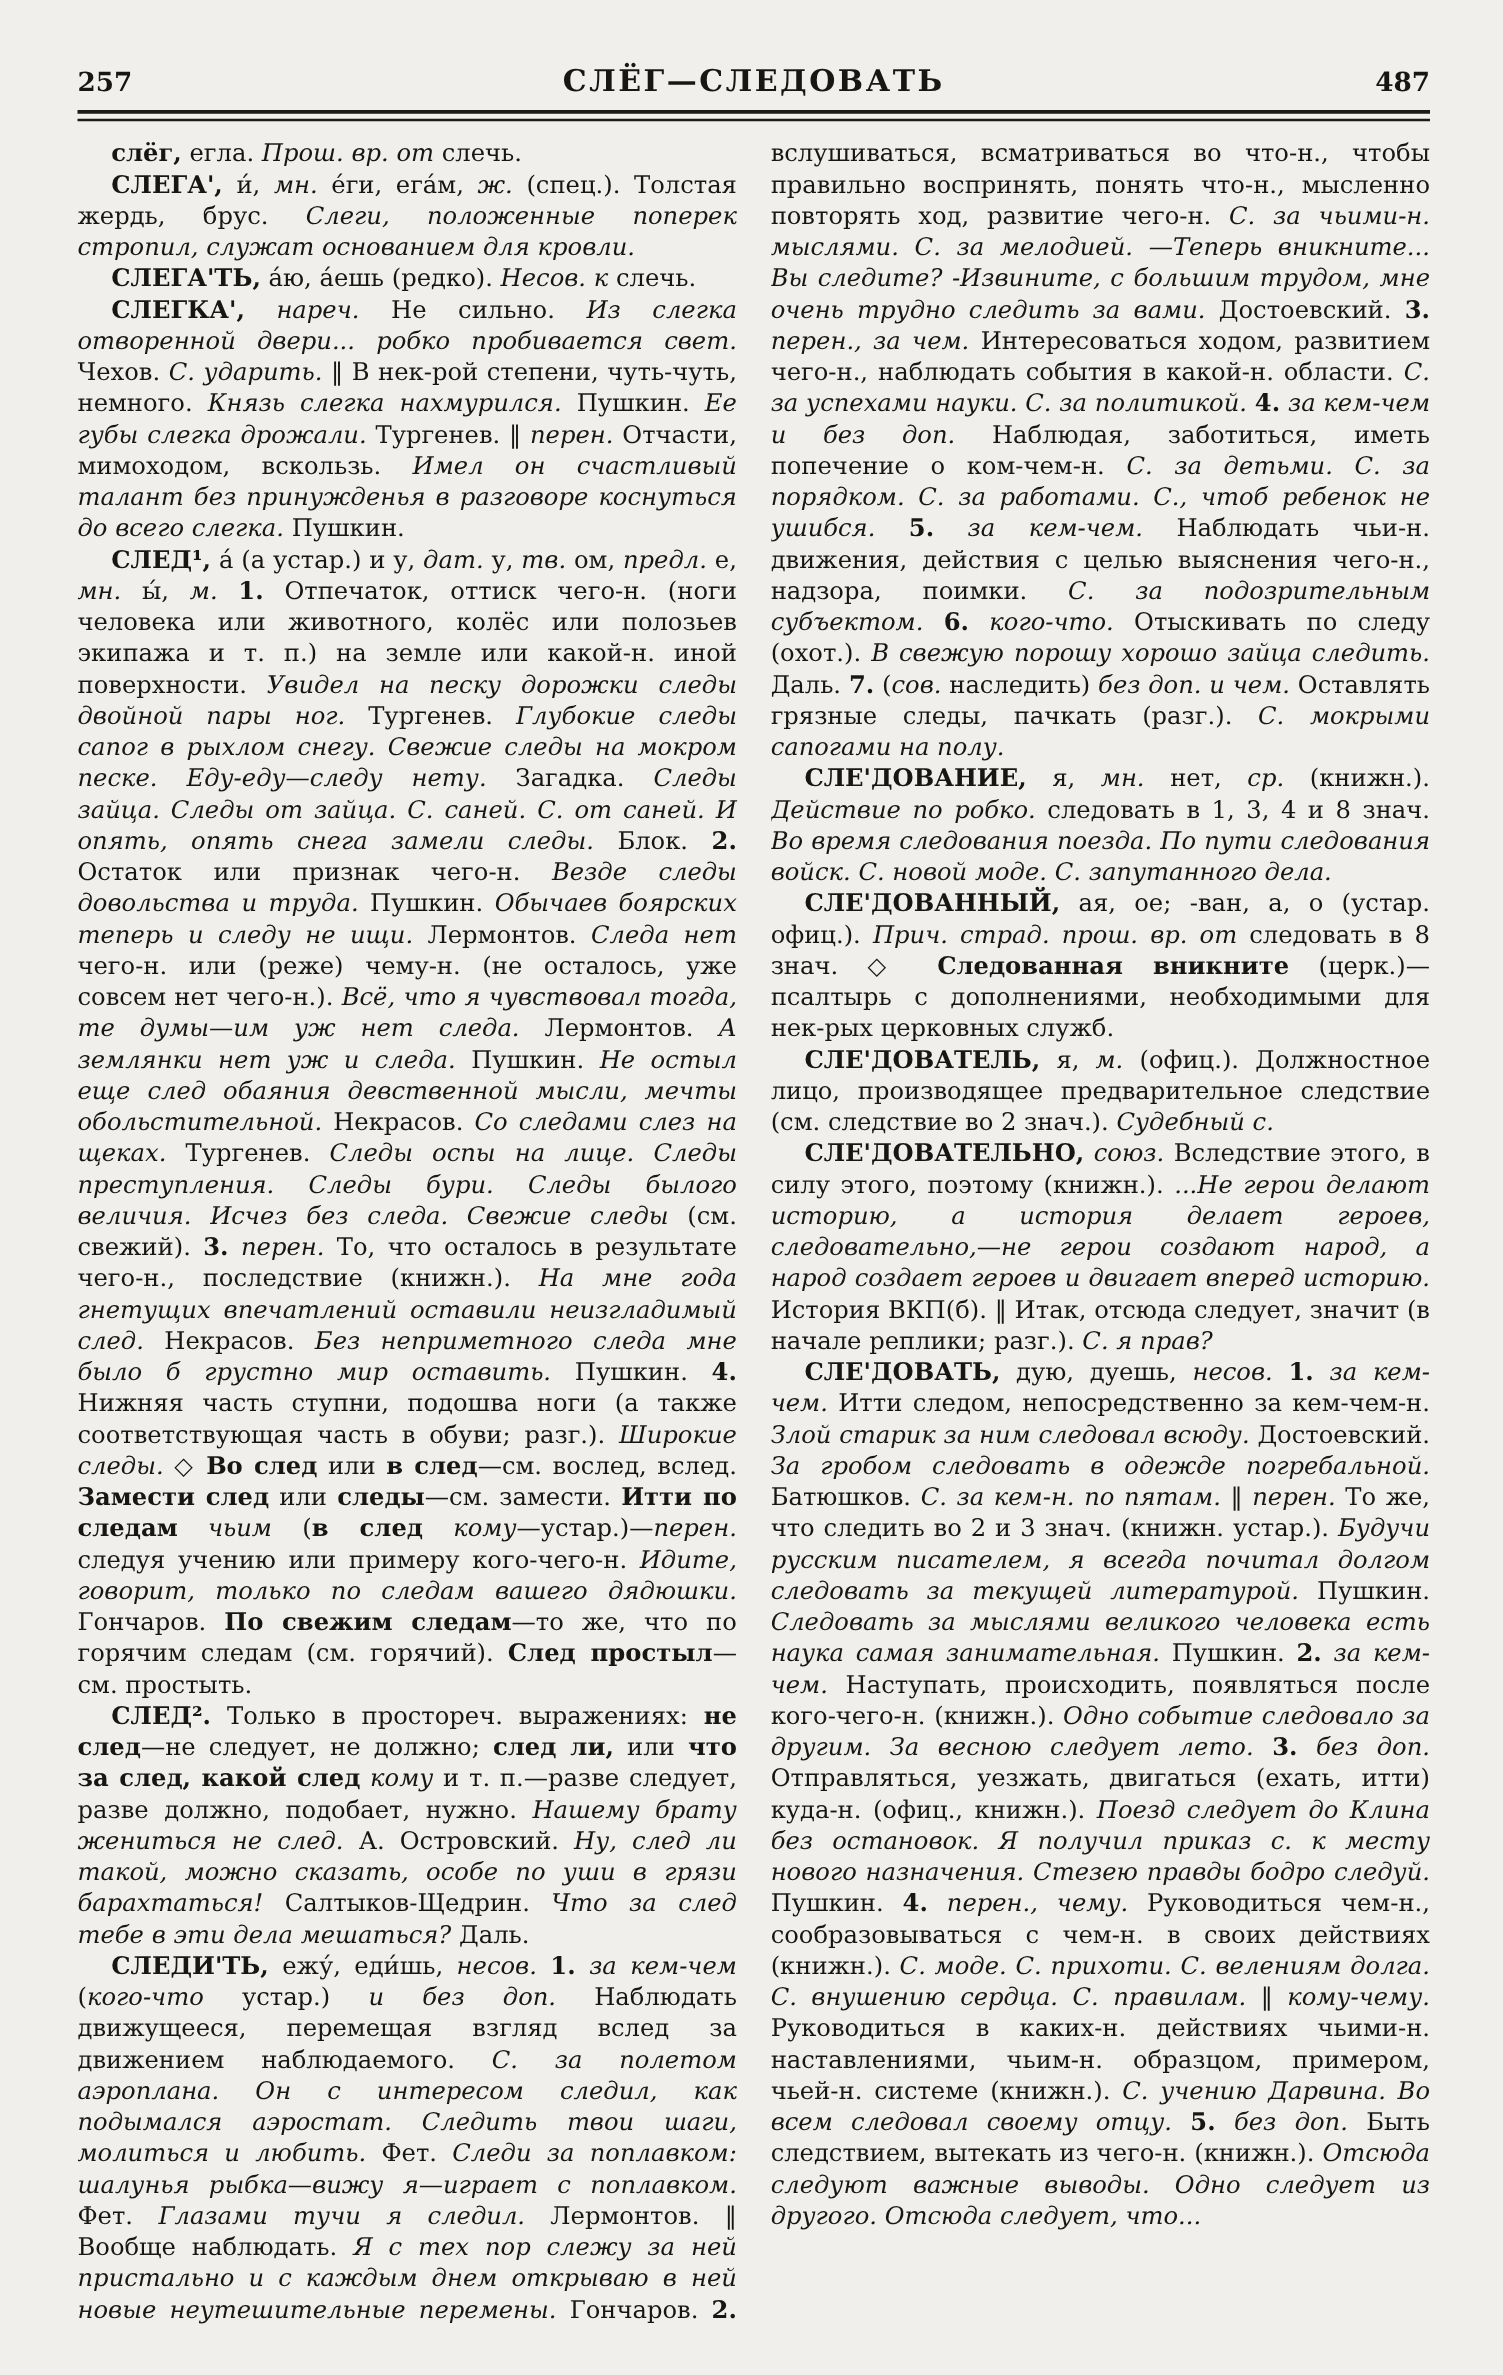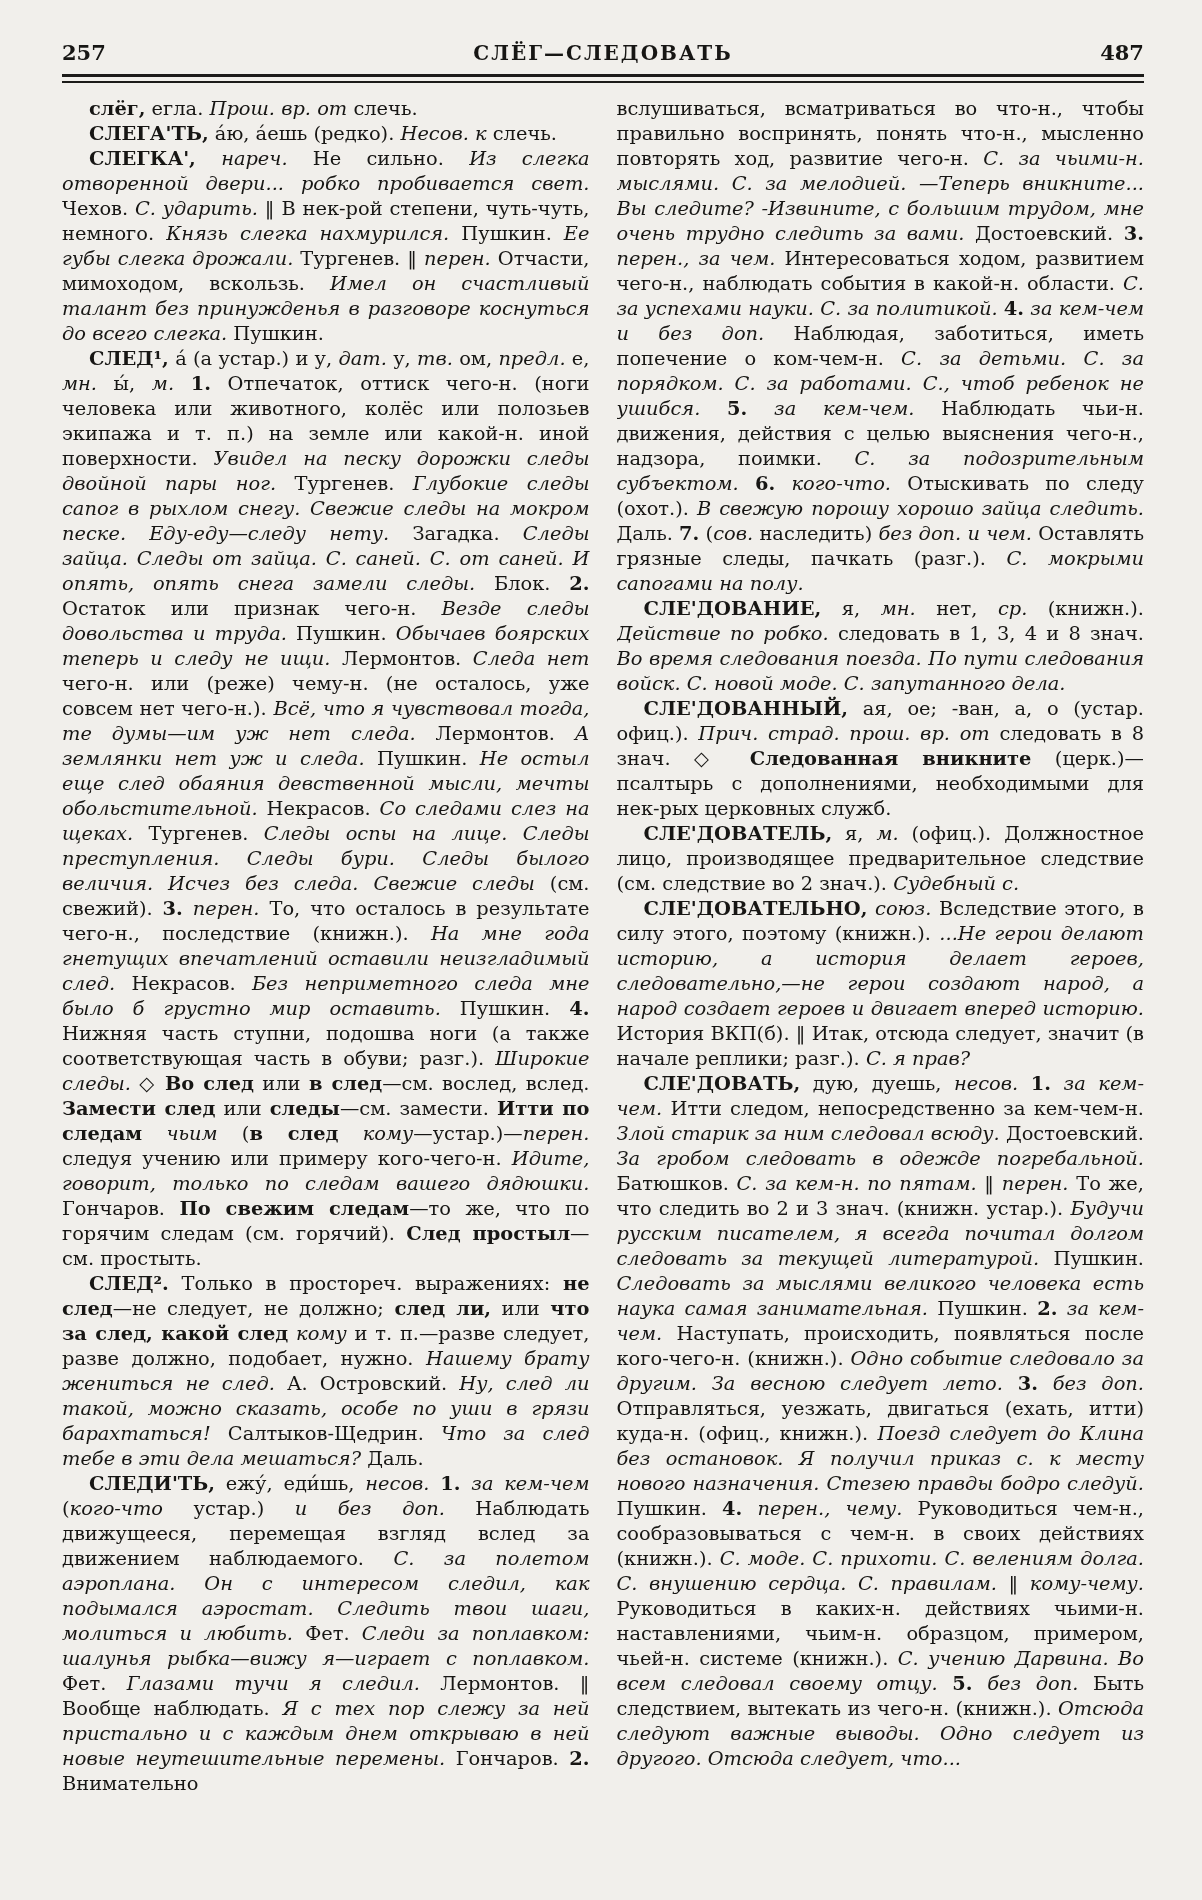--- a/index.html
+++ b/index.html
@@ -1,26 +1,26 @@
 <!DOCTYPE html>
 <html lang="ru"><head>
 <meta charset="utf-8">
 <style>
   html,body{margin:0;padding:0;}
   body{
     width:1202px;height:1900px;overflow:hidden;
     background:#f1efeb;color:#171614;
     font-family:"DejaVu Serif","Liberation Serif",serif;
   }
-  .page{padding:40px 58px 0 62px;}
+  .page{padding:50px 58px 0 62px;}
   .header-row{
     display:flex;justify-content:space-between;align-items:baseline;
     font-weight:bold;font-size:21px;
   }
-  .running-head{letter-spacing:2px;font-size:20px;}
+  .running-head{letter-spacing:2px;font-size:24px;}
   .page-num{font-size:21px;}
   .rule{margin-top:9px;height:4px;border-top:3px solid #1c1b19;border-bottom:2px solid #1c1b19;}
   .cols{display:flex;gap:27px;margin-top:13px;}
   .col{
     width:528px;font-size:19.4px;line-height:25px;
     text-align:justify;overflow:hidden;
   }
   .col-left{height:1750px;display:flex;flex-direction:column;}
   .col-right{height:1770px;display:block;}
   p.entry{margin:0;text-indent:27px;}
@@ -34,20 +34,21 @@
 <div class="page">
   <div class="header-row">
     <span class="page-num">257</span>
     <span class="running-head">СЛЁГ—СЛЕДОВАТЬ</span>
     <span class="page-num">487</span>
   </div>
   <div class="rule"></div>
   <div class="cols">
     <div class="col col-left" id="col-left">
         <p class="entry"><b>слёг,</b> егла. <i>Прош. вр. от</i> слечь.</p>
+        <p class="entry"><b>СЛЕГА',</b> и́, <i>мн.</i> е́ги, ега́м, <i>ж.</i> (спец.). Толстая жердь, брус. <i>Слеги, положенные поперек стропил, служат основанием для кровли.</i></p>
         <p class="entry"><b>СЛЕГА'ТЬ,</b> а́ю, а́ешь (редко). <i>Несов. к</i> слечь.</p>
         <p class="entry"><b>СЛЕГКА',</b> <i>нареч.</i> Не сильно. <i>Из слегка отворенной двери... робко пробивается свет.</i> Чехов. <i>С. ударить.</i> ‖ В нек-рой степени, чуть-чуть, немного. <i>Князь слегка нахмурился.</i> Пушкин. <i>Ее губы слегка дрожали.</i> Тургенев. ‖ <i>перен.</i> Отчасти, мимоходом, вскользь. <i>Имел он счастливый талант без принужденья в разговоре коснуться до всего слегка.</i> Пушкин.</p>
         <p class="entry"><b>СЛЕД¹,</b> а́ (а устар.) и у, <i>дат.</i> у, <i>тв.</i> ом, <i>предл.</i> е, <i>мн.</i> ы́, <i>м.</i> <b>1.</b> Отпечаток, оттиск чего-н. (ноги человека или животного, колёс или полозьев экипажа и т. п.) на земле или какой-н. иной поверхности. <i>Увидел на песку дорожки следы двойной пары ног.</i> Тургенев. <i>Глубокие следы сапог в рыхлом снегу. Свежие следы на мокром песке. Еду-еду—следу нету.</i> Загадка. <i>Следы зайца. Следы от зайца. С. саней. С. от саней. И опять, опять снега замели следы.</i> Блок. <b>2.</b> Остаток или признак чего-н. <i>Везде следы довольства и труда.</i> Пушкин. <i>Обычаев боярских теперь и следу не ищи.</i> Лермонтов. <i>Следа нет</i> чего-н. или (реже) чему-н. (не осталось, уже совсем нет чего-н.). <i>Всё, что я чувствовал тогда, те думы—им уж нет следа.</i> Лермонтов. <i>А землянки нет уж и следа.</i> Пушкин. <i>Не остыл еще след обаяния девственной мысли, мечты обольстительной.</i> Некрасов. <i>Со следами слез на щеках.</i> Тургенев. <i>Следы оспы на лице. Следы преступления. Следы бури. Следы былого величия. Исчез без следа. Свежие следы</i> (см. свежий). <b>3.</b> <i>перен.</i> То, что осталось в результате чего-н., последствие (книжн.). <i>На мне года гнетущих впечатлений оставили неизгладимый след.</i> Некрасов. <i>Без неприметного следа мне было б грустно мир оставить.</i> Пушкин. <b>4.</b> Нижняя часть ступни, подошва ноги (а также соответствующая часть в обуви; разг.). <i>Широкие следы.</i> ◇ <b>Во след</b> или <b>в след</b>—см. вослед, вслед. <b>Замести след</b> или <b>следы</b>—см. замести. <b>Итти по следам</b> <i>чьим</i> (<b>в след</b> <i>кому</i>—устар.)—<i>перен.</i> следуя учению или примеру кого-чего-н. <i>Идите, говорит, только по следам вашего дядюшки.</i> Гончаров. <b>По свежим следам</b>—то же, что по горячим следам (см. горячий). <b>След простыл</b>—см. простыть.</p>
         <p class="entry"><b>СЛЕД².</b> Только в простореч. выражениях: <b>не след</b>—не следует, не должно; <b>след ли,</b> или <b>что за след, какой след</b> <i>кому</i> и т. п.—разве следует, разве должно, подобает, нужно. <i>Нашему брату жениться не след.</i> А. Островский. <i>Ну, след ли такой, можно сказать, особе по уши в грязи барахтаться!</i> Салтыков-Щедрин. <i>Что за след тебе в эти дела мешаться?</i> Даль.</p>
         <p class="entry"><b>СЛЕДИ'ТЬ,</b> ежу́, еди́шь, <i>несов.</i> <b>1.</b> <i>за кем-чем</i> (<i>кого-что</i> устар.) <i>и без доп.</i> Наблюдать движущееся, перемещая взгляд вслед за движением наблюдаемого. <i>С. за полетом аэроплана. Он с интересом следил, как подымался аэростат. Следить твои шаги, молиться и любить.</i> Фет. <i>Следи за поплавком: шалунья рыбка—вижу я—играет с поплавком.</i> Фет. <i>Глазами тучи я следил.</i> Лермонтов. ‖ Вообще наблюдать. <i>Я с тех пор слежу за ней пристально и с каждым днем открываю в ней новые неутешительные перемены.</i> Гончаров. <b>2.</b>  Внимательно</p>
       </div>
     <div class="col col-right" id="col-right">
         <p class="entry no-indent">вслушиваться, всматриваться во что-н., чтобы правильно воспринять, понять что-н., мысленно повторять ход, развитие чего-н. <i>С. за чьими-н. мыслями. С. за мелодией. —Теперь вникните... Вы следите? -Извините, с большим трудом, мне очень трудно следить за вами.</i> Достоевский. <b>3.</b> <i>перен., за чем.</i> Интересоваться ходом, развитием чего-н., наблюдать события в какой-н. области. <i>С. за успехами науки. С. за политикой.</i> <b>4.</b> <i>за кем-чем и без доп.</i> Наблюдая, заботиться, иметь попечение о ком-чем-н. <i>С. за детьми. С. за порядком. С. за работами. С., чтоб ребенок не ушибся.</i> <b>5.</b> <i>за кем-чем.</i> Наблюдать чьи-н. движения, действия с целью выяснения чего-н., надзора, поимки. <i>С. за подозрительным субъектом.</i> <b>6.</b> <i>кого-что.</i> Отыскивать по следу (охот.). <i>В свежую порошу хорошо зайца следить.</i> Даль. <b>7.</b> (<i>сов.</i> наследить) <i>без доп. и чем.</i> Оставлять грязные следы, пачкать (разг.). <i>С. мокрыми сапогами на полу.</i></p>
         <p class="entry"><b>СЛЕ'ДОВАНИЕ,</b> я, <i>мн.</i> нет, <i>ср.</i> (книжн.). <i>Действие по робко.</i> следовать в 1, 3, 4 и 8 знач. <i>Во время следования поезда. По пути следования войск. С. новой моде. С. запутанного дела.</i></p>
         <p class="entry"><b>СЛЕ'ДОВАННЫЙ,</b> ая, ое; -ван, а, о (устар. офиц.). <i>Прич. страд. прош. вр. от</i> следовать в 8 знач. ◇ <b>Следованная вникните</b> (церк.)—псалтырь с дополнениями, необходимыми для нек-рых церковных служб.</p>

